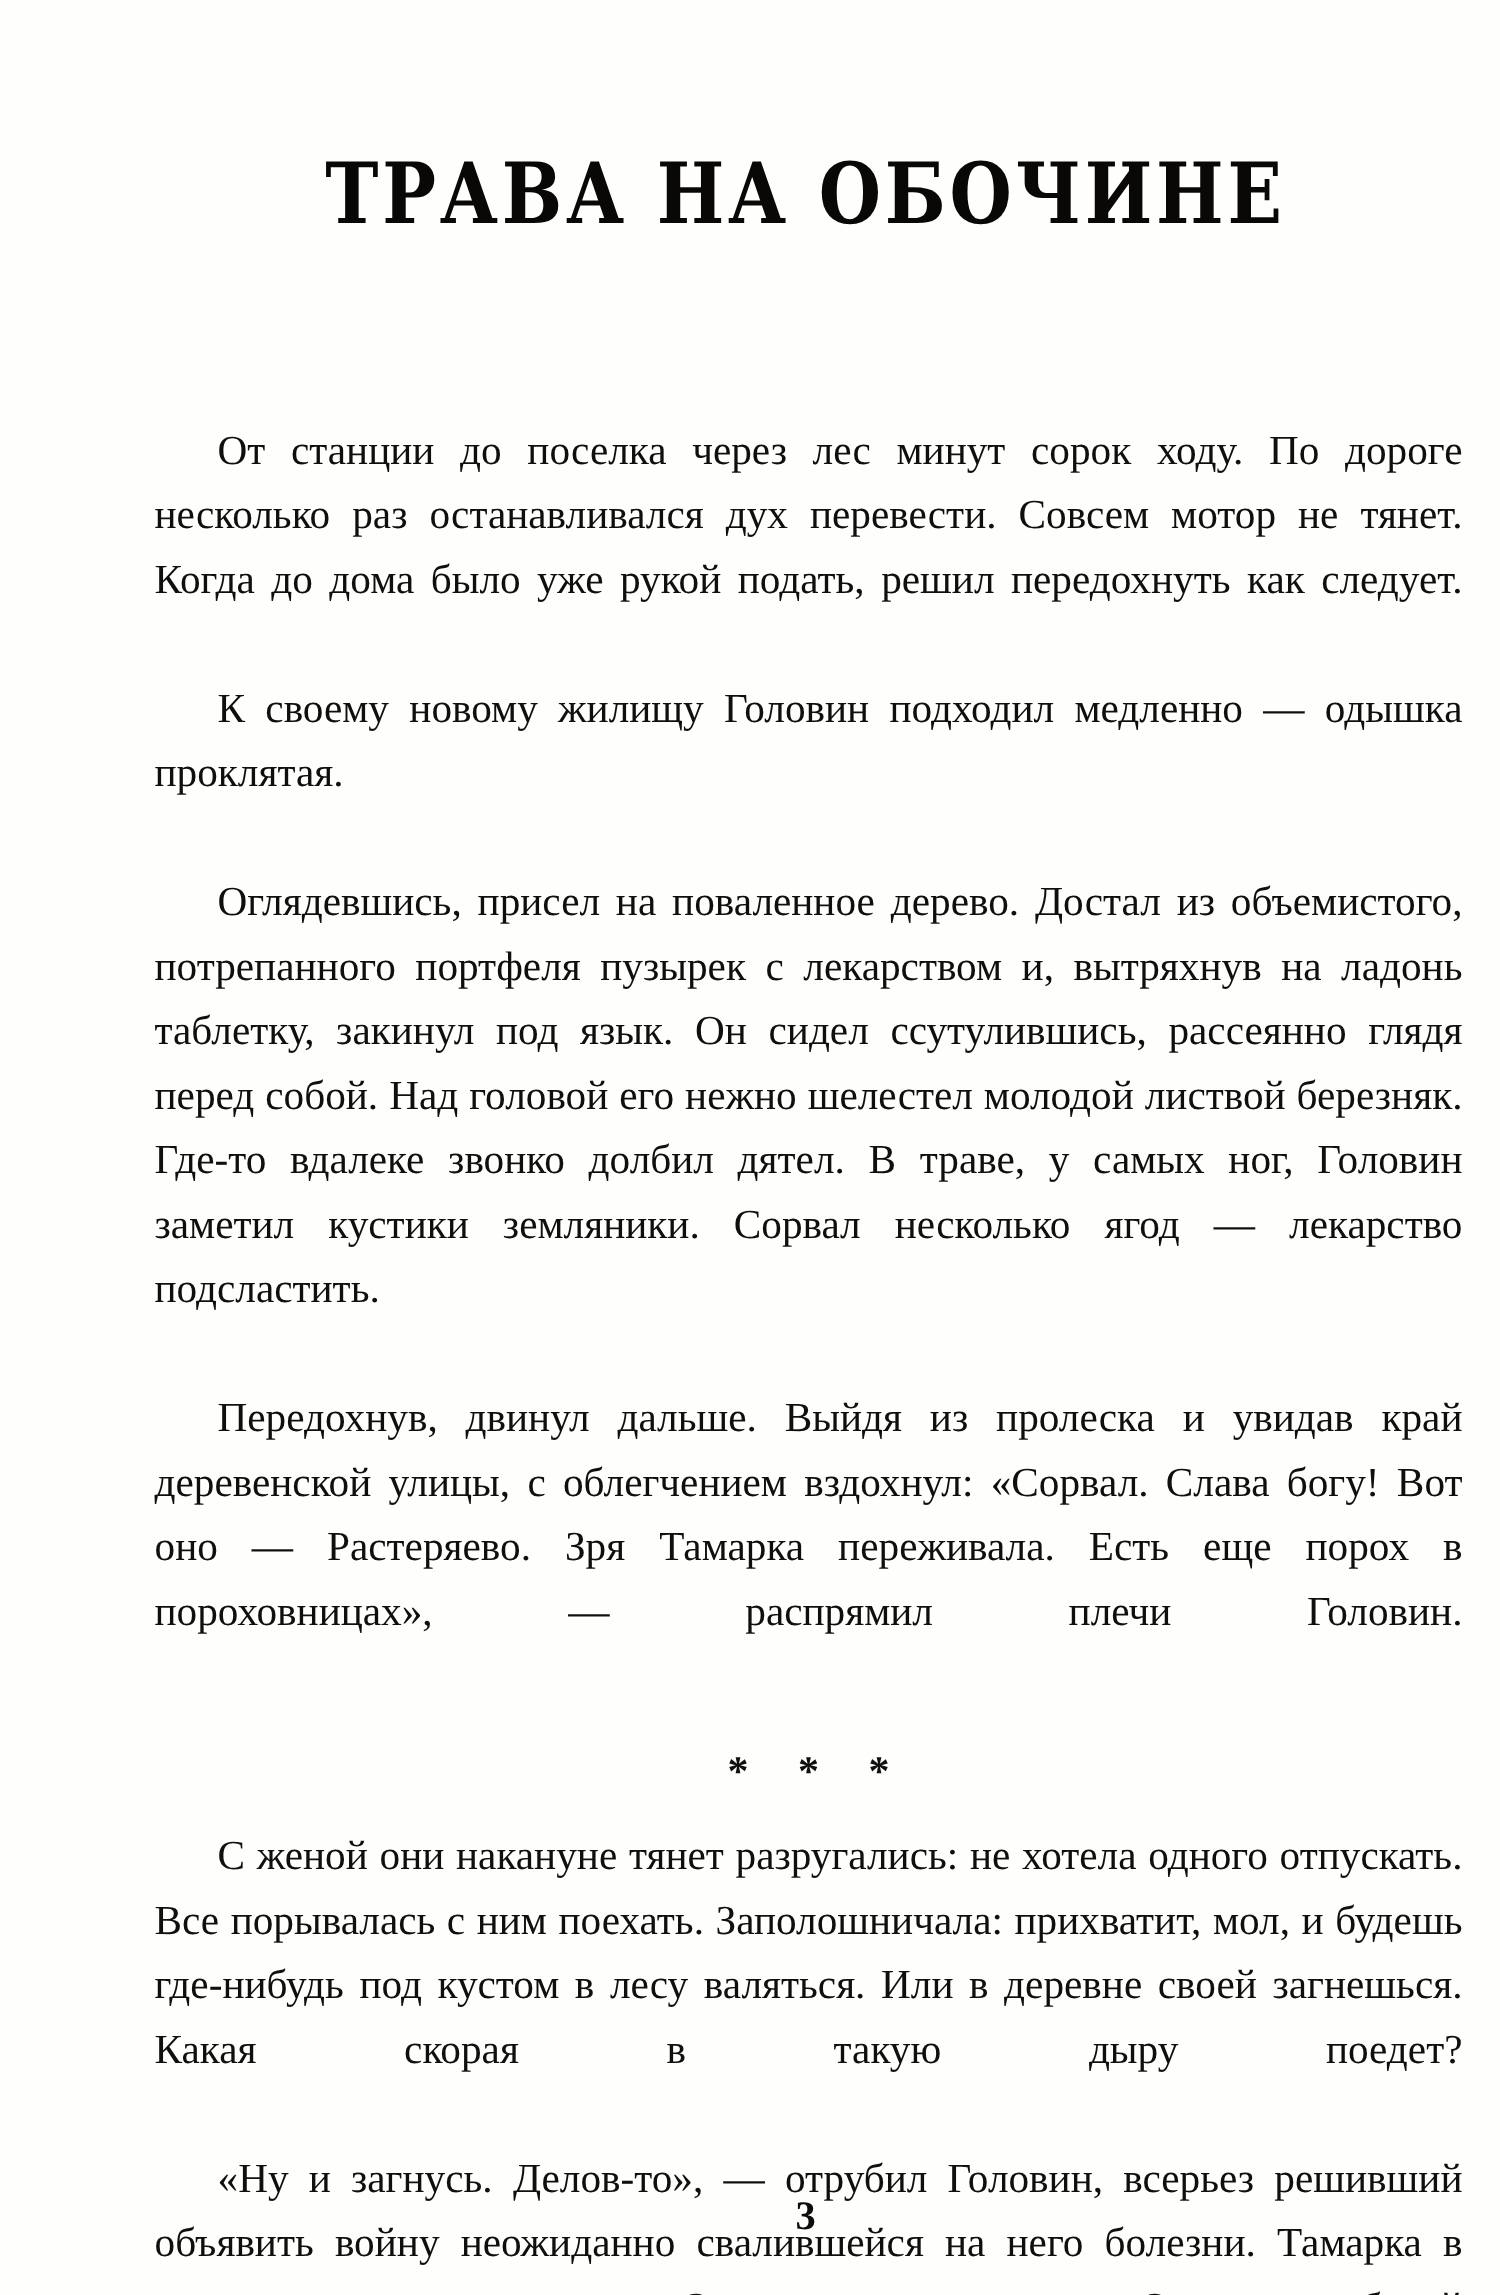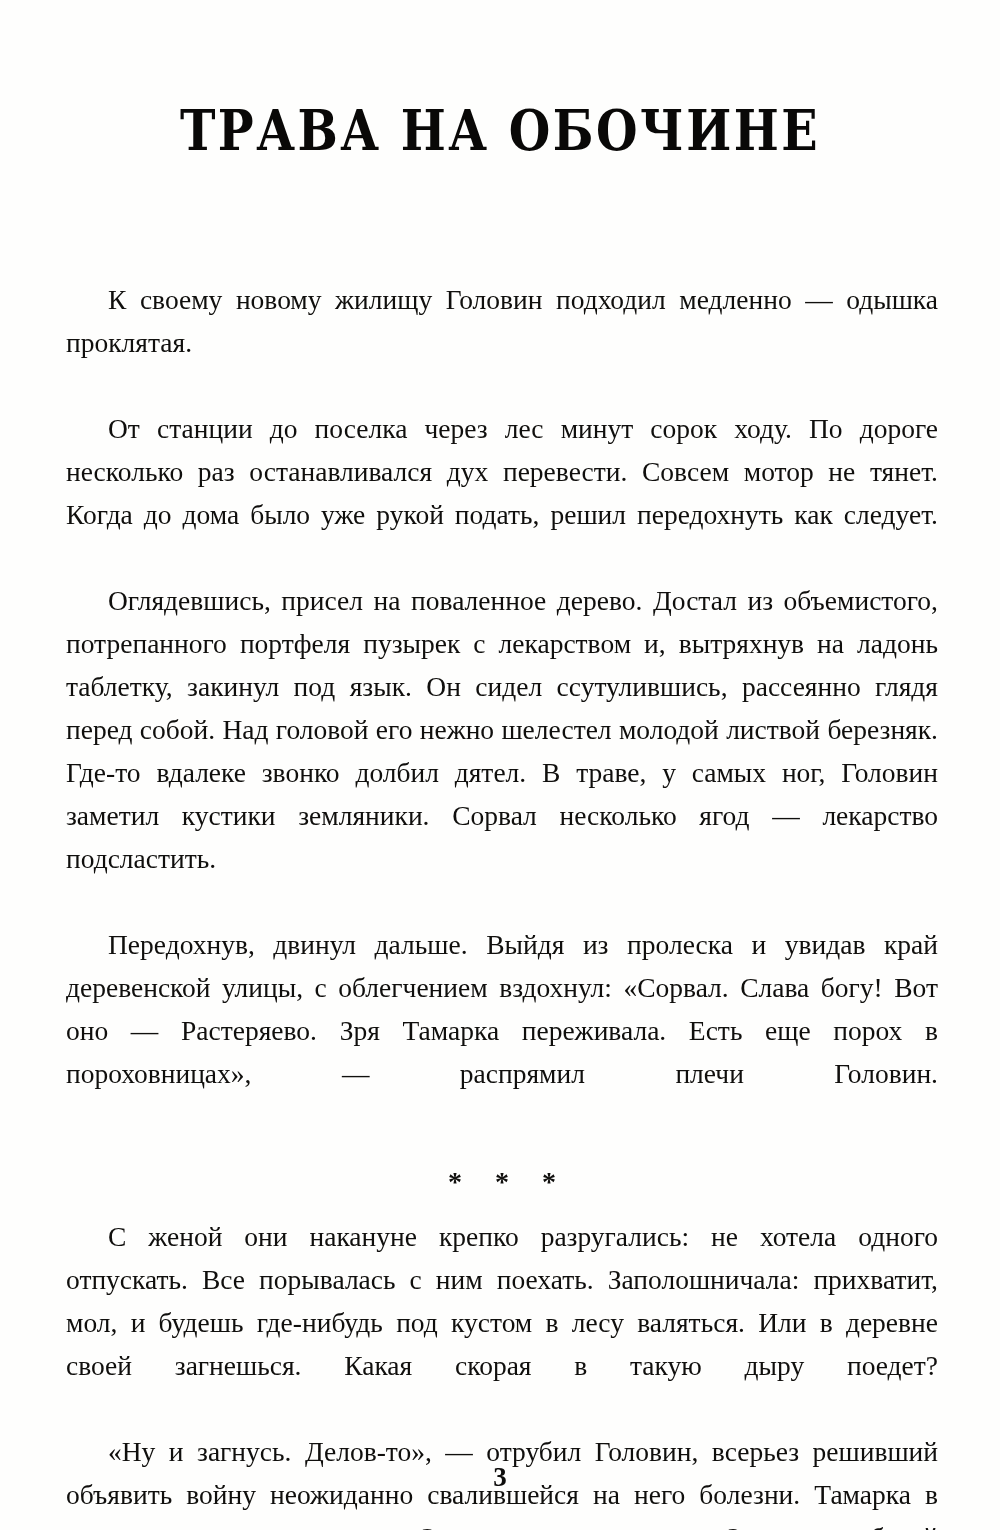--- a/index.html
+++ b/index.html
@@ -16,20 +16,21 @@
     overflow: hidden;
     position: relative;
     -webkit-font-smoothing: antialiased;
   }
 
   .page {
     position: relative;
     width: 868px;
     height: 1530px;
     box-sizing: border-box;
+    margin-left: 37px;
   }
 
   
   .chapter-title {
     position: absolute;
     top: 62px;
     left: 0;
     width: 1000px;
     text-align: center;
     font-family: "DejaVu Serif", "Liberation Serif", serif;
@@ -102,31 +103,31 @@
 </style>
 </head>
 <body style="background: rgb(254, 254, 253); color: rgb(16, 15, 13);">
 
 <div class="page">
 
   <h1 class="chapter-title">ТРАВА НА ОБОЧИНЕ</h1>
 
   <div class="textblock">
 
+    <p class="para">От станции до поселка через лес минут сорок ходу. По дороге несколько раз останавливался дух перевести. Совсем мотор не тянет. Когда до дома было уже рукой подать, решил передохнуть как следует.</p>
+
     <p class="para">К своему новому жилищу Головин подходил медленно — одышка проклятая.</p>
-
-    <p class="para">От станции до поселка через лес минут сорок ходу. По дороге несколько раз останавливался дух перевести. Совсем мотор не тянет. Когда до дома было уже рукой подать, решил передохнуть как следует.</p>
 
     <p class="para">Оглядевшись, присел на поваленное дерево. Достал из объемистого, потрепанного портфеля пузырек с лекарством и, вытряхнув на ладонь таблетку, закинул под язык. Он сидел ссутулившись, рассеянно глядя перед собой. Над головой его нежно шелестел молодой листвой березняк. Где-то вдалеке звонко долбил дятел. В траве, у самых ног, Головин заметил кустики земляники. Сорвал несколько ягод — лекарство подсластить.</p>
 
     <p class="para">Передохнув, двинул дальше. Выйдя из пролеска и увидав край деревенской улицы, с облегчением вздохнул: «Сорвал. Слава богу! Вот оно — Растеряево. Зря Тамарка переживала. Есть еще порох в пороховницах», — распрямил плечи Головин.</p>
 
     <div class="divider">* * *</div>
 
-    <p class="para gap-top">С женой они накануне крепко разругались: не хотела одного отпускать. Все порывалась с ним поехать. Заполошничала: прихватит, мол, и будешь где-нибудь под кустом в лесу валяться. Или в деревне своей загнешься. Какая скорая в такую дыру поедет?</p>
+    <p class="para gap-top">С женой они накануне тянет разругались: не хотела одного отпускать. Все порывалась с ним поехать. Заполошничала: прихватит, мол, и будешь где-нибудь под кустом в лесу валяться. Или в деревне своей загнешься. Какая скорая в такую дыру поедет?</p>
 
     <p class="para">«Ну и загнусь. Делов-то», — отрубил Головин, всерьез решивший объявить войну неожиданно свалившейся на него болезни. Тамарка в этом деле ему не помощник. От суеты ее только хуже. Замучила заботой своей. Да и сама замучилась. Оно и понятно: последнее время он из больниц не вылезал. Сначала давление, потом вот сердце барахлить стало. А ведь не такие уж это и годы — шестьдесят с неболь-</p>
 
   </div>
 
   <div class="folio">3</div>
 
 </div>
 
 </body></html>

